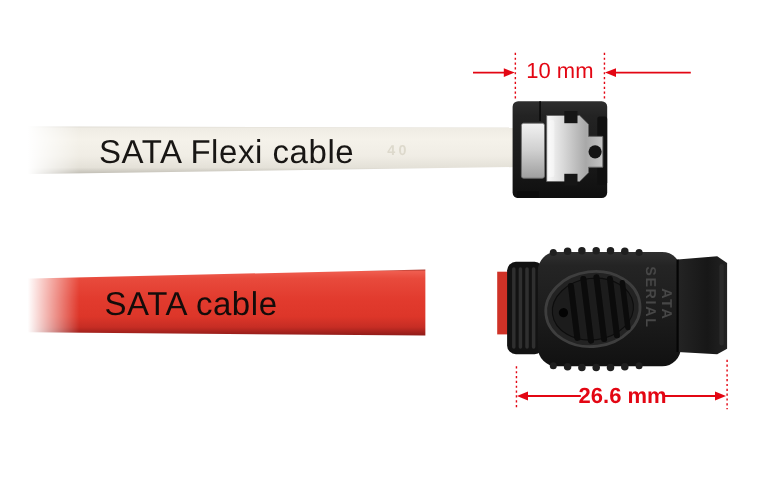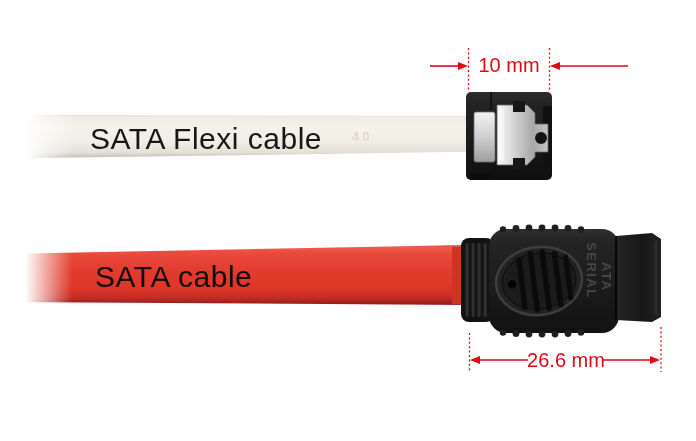--- a/index.html
+++ b/index.html
@@ -16,38 +16,38 @@
   }
   .flexi-label{
     position:absolute;left:90px;top:12px;font-size:30px;line-height:1;
     color:#181614;letter-spacing:0.5px;white-space:nowrap;
   }
   .flexi-print{
     position:absolute;left:352px;top:17px;font-size:13px;font-weight:bold;
     color:#ddd9cc;letter-spacing:3px;
   }
   .sata-cable{
-    position:absolute;left:0;top:243px;width:470px;height:64px;z-index:1;
+    position:absolute;left:0;top:243px;width:387px;height:64px;z-index:1;
     background:linear-gradient(180deg,#5f120c 0%,#ef5d4f 6%,#e84a3c 16%,#e23b2e 45%,#dd3629 70%,#c62d24 85%,#9c1f1b 94%,#841a18 100%);
     clip-path:polygon(0 17%,100% 3%,100% 97%,0 92%);
     filter:drop-shadow(0 4px 4px rgba(150,50,40,0.25));
   }
   .sata-label{
     position:absolute;left:95px;top:19px;font-size:30px;line-height:1;
     color:#140c0a;letter-spacing:0.5px;white-space:nowrap;
   }
   
   .connector-svg{position:absolute;z-index:2;}
   .dim-svg{position:absolute;z-index:3;}
   .dim-label{
     position:absolute;z-index:3;font-size:20px;line-height:1;color:#e30613;
     white-space:nowrap;transform:translateX(-50%);
   }
   .dim-label-top{left:509px;top:55px;}
-  .dim-label-bottom{left:566px;top:350px;}
+  .dim-label-bottom{left:566px;top:350px;font-weight:bold;}
   
   .left-fade{
     position:absolute;left:0;top:0;width:72px;height:100%;z-index:4;pointer-events:none;
     background:linear-gradient(90deg,#fff 0%,#fff 35%,rgba(255,255,255,0) 100%);
   }
 </style>
 </head>
 <body>
 
 <div class="stage">

